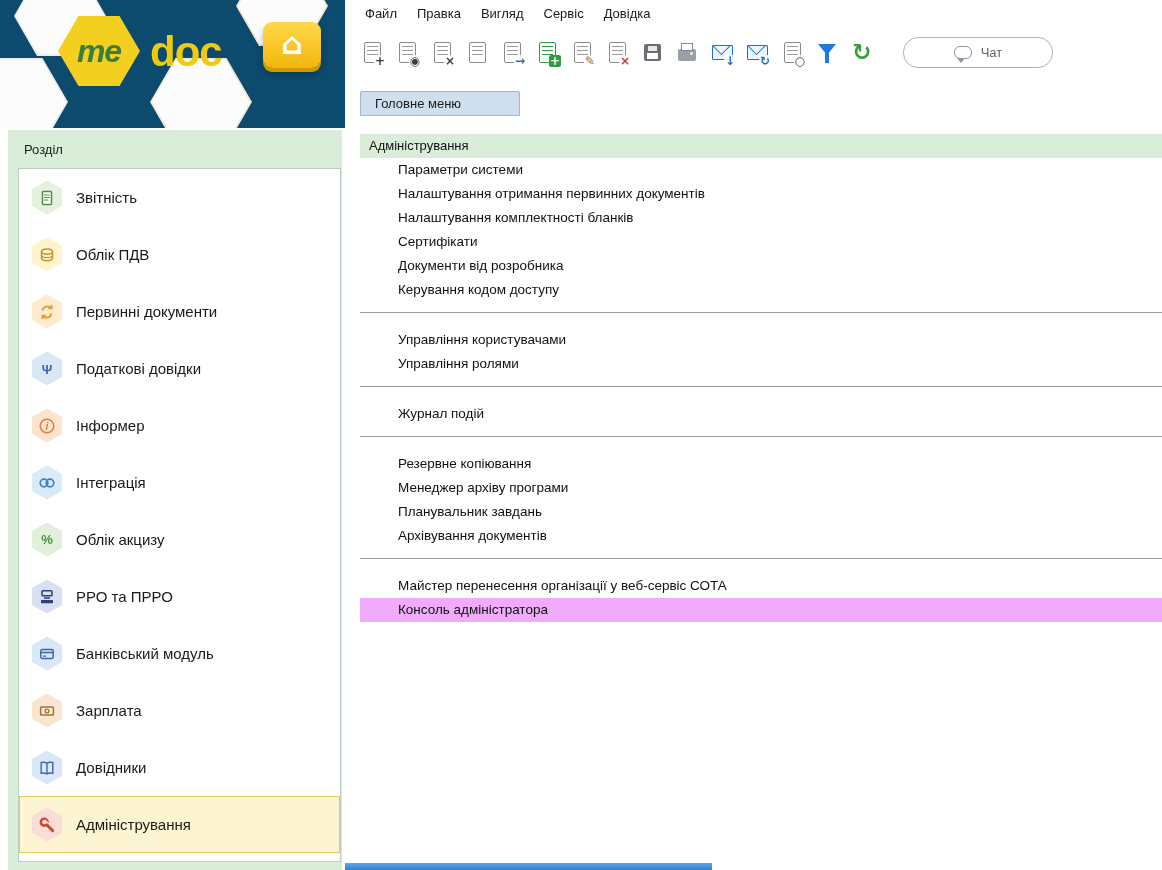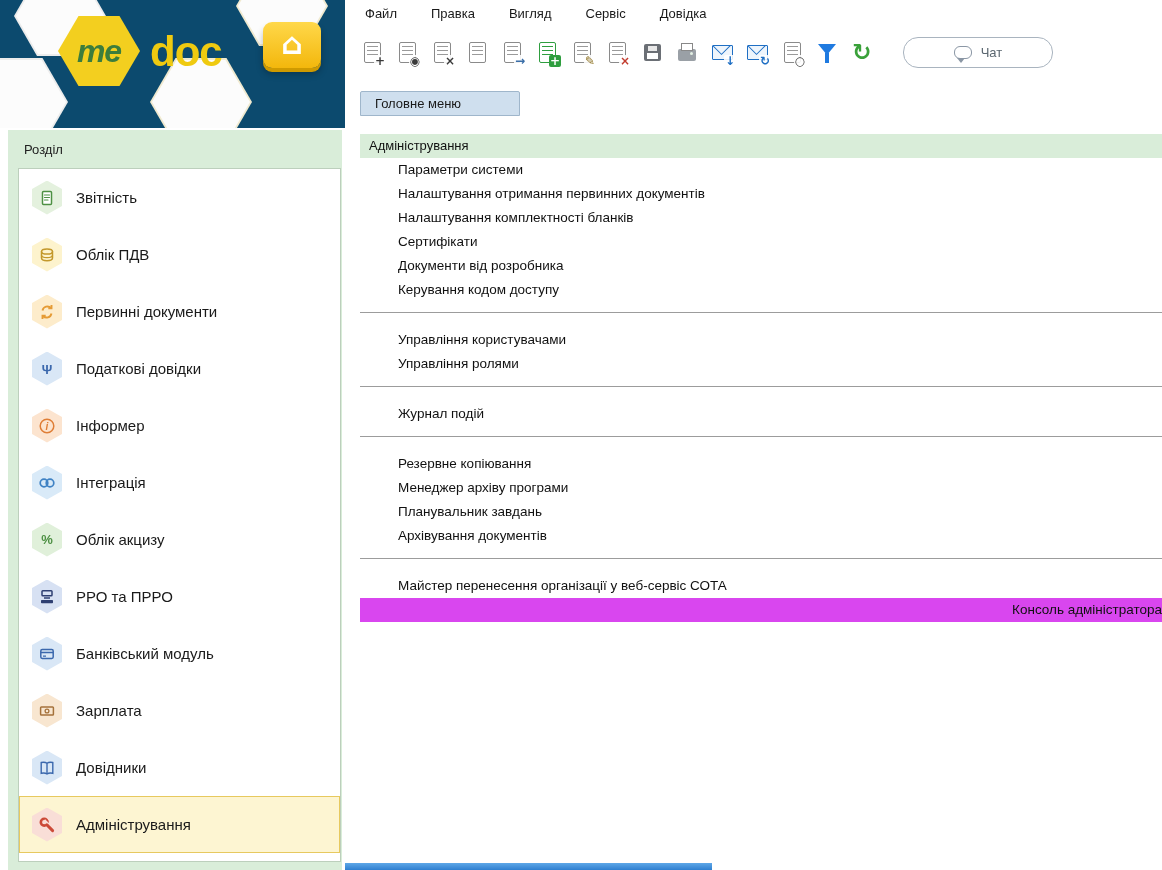--- a/index.html
+++ b/index.html
@@ -17,21 +17,21 @@
   .logo-me{color:#3c7d3c;font-size:32px;font-weight:bold;font-style:italic;letter-spacing:-1px;}
   .logo-doc{position:absolute;left:92px;top:12px;color:#efca10;font-size:42px;font-weight:bold;letter-spacing:-1px;}
   #home-button{position:absolute;left:263px;top:22px;width:58px;height:46px;border-radius:9px;cursor:pointer;
                background:linear-gradient(#ffd84a,#f3b70c);
                box-shadow:0 4px 0 #cf9a00,0 6px 7px rgba(0,0,0,.28);
                display:flex;align-items:center;justify-content:center;}
   .home-glyph{color:#fff;font-size:30px;font-weight:bold;font-family:"DejaVu Sans",sans-serif;line-height:1;margin-top:-3px;}
 
   
   #top-right{position:absolute;left:345px;top:0;width:817px;height:128px;background:#fff;}
-  #menubar{display:flex;gap:16px;padding:3px 0 0 11px;font-size:13px;}
+  #menubar{display:flex;gap:2px;padding:3px 0 0 11px;font-size:13px;}
   .mb-item{padding:3px 9px;cursor:pointer;border-radius:2px;}
   #toolbar{display:flex;align-items:center;gap:7px;padding:7px 0 0 13px;height:42px;}
   .tb-btn{width:28px;height:32px;position:relative;display:flex;align-items:center;justify-content:center;
           border-radius:3px;cursor:pointer;font-family:"DejaVu Sans",sans-serif;}
   .tbi{display:block;}
   .doc{width:15px;height:19px;border:1.5px solid #8a8a8a;border-radius:2px;background:#fff;position:relative;}
   .doc::before{content:'';position:absolute;left:2px;right:2px;top:3px;height:10px;
                background:repeating-linear-gradient(#9a9a9a 0 1.5px,transparent 1.5px 4px);}
   .doc.green{border-color:#2f9e3f;}
   .doc.green::before{background:repeating-linear-gradient(#2f9e3f 0 1.5px,transparent 1.5px 4px);}
@@ -70,21 +70,21 @@
   .sb-item.selected{background:#fdf5d2;border-color:#e7c95f;}
   .hex{width:30px;height:34px;clip-path:polygon(50% 0%,100% 25%,100% 75%,50% 100%,0% 75%,0% 25%);
        display:flex;align-items:center;justify-content:center;flex:none;}
   .sb-label{margin-left:14px;font-size:15px;color:#1a1a1a;white-space:nowrap;}
 
   
   #main{position:absolute;left:360px;top:134px;right:0;bottom:8px;overflow:hidden;background:#fff;}
   #main-header{height:24px;background:#d9edd9;font-size:13px;line-height:24px;padding-left:9px;color:#111;}
   #main-list{}
   .m-item{height:24px;line-height:24px;padding-left:38px;font-size:13.5px;color:#111;cursor:pointer;white-space:nowrap;}
-  .m-item.highlighted{background:#d946ef;text-align:right;}
+  .m-item.highlighted{background:#f0abfc;}
   .m-sep{border-top:1px solid #9c9c9c;margin:10px 0 15px 0;}
 
   #taskbar-strip{position:absolute;left:345px;bottom:0;width:367px;height:7px;
                  background:linear-gradient(#5ea7e8,#2f7fd0);}
 </style>
 </head>
 <body>
 
 <div id="screen">
 

